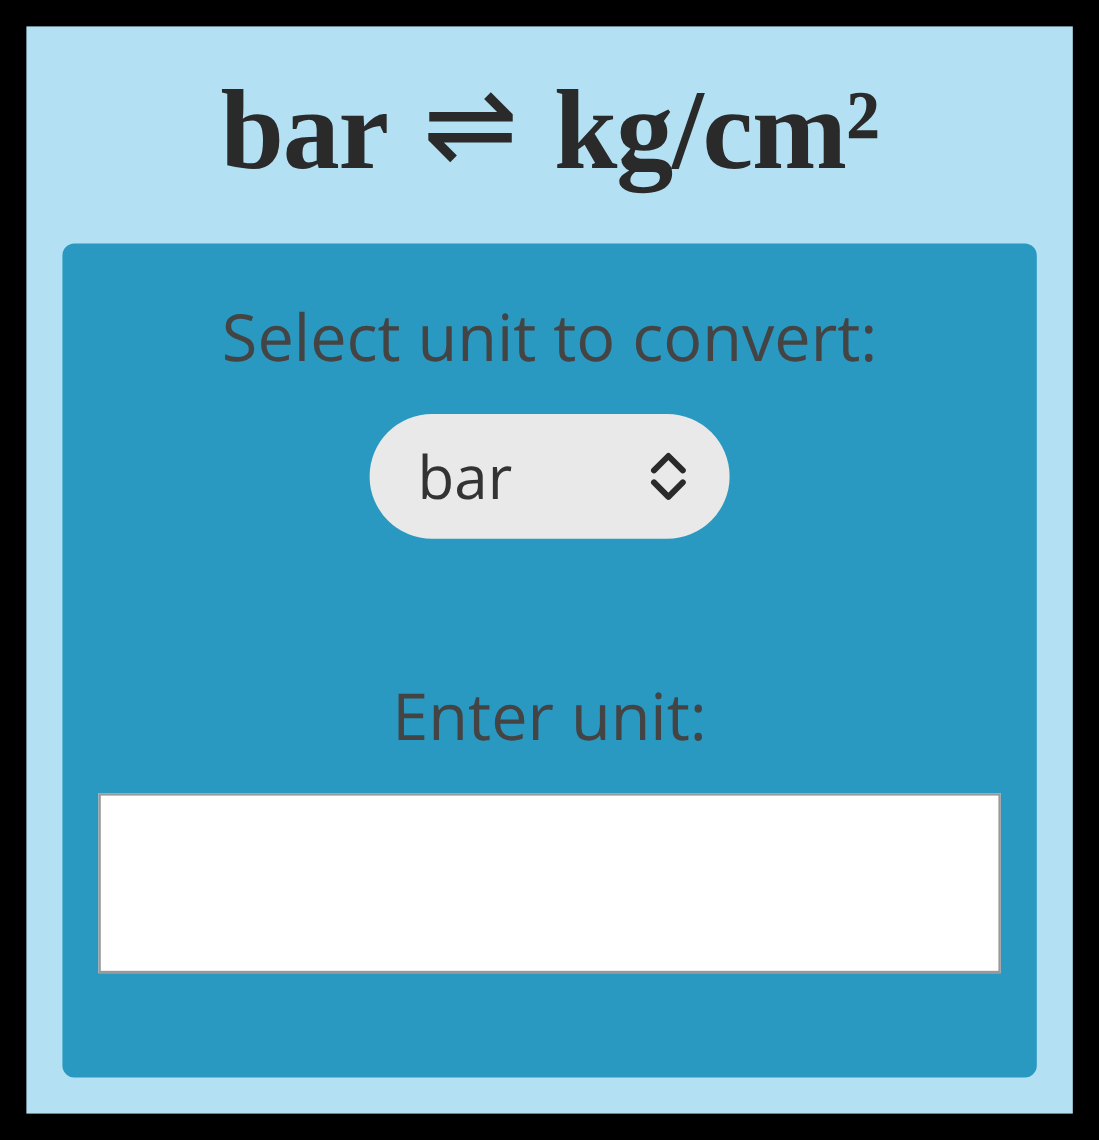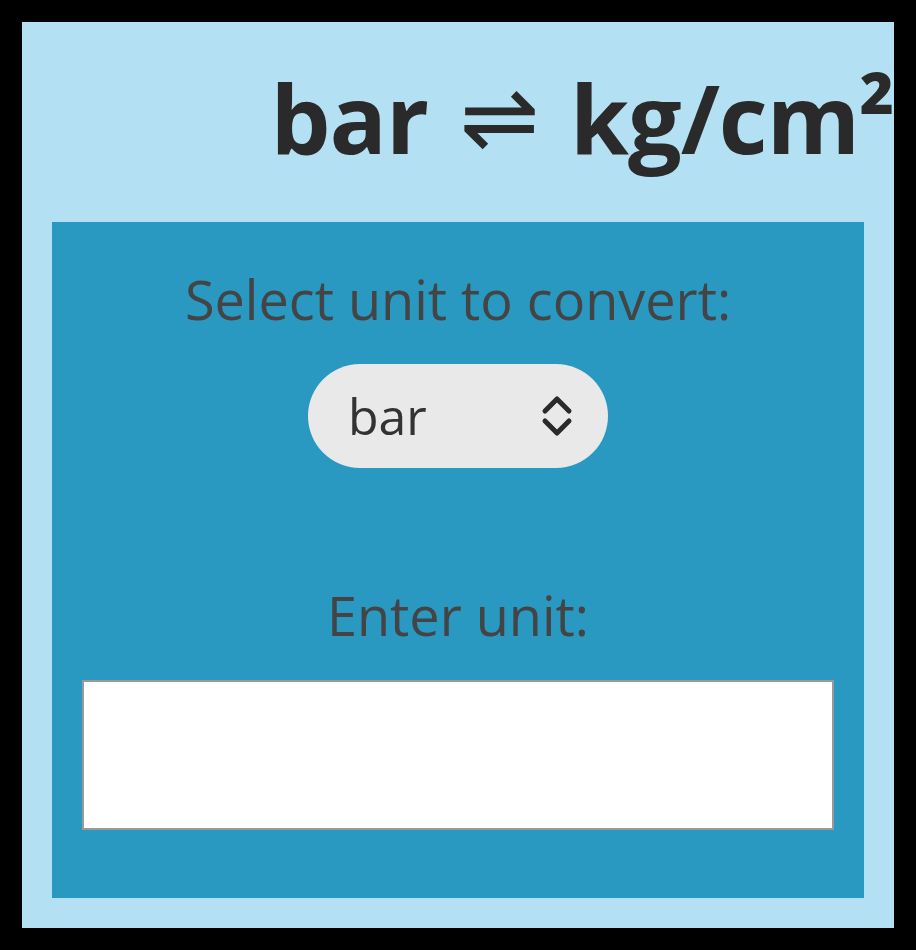--- a/index.html
+++ b/index.html
@@ -21,39 +21,41 @@
       flex: 1;
       margin: 22px;
       padding: 0;
       display: flex;
       flex-direction: column;
     }
     .title {
       font-size: 95px;
       font-weight: 700;
       color: #2a2a2a;
-      text-align: right;
+      text-align: center;
       padding: 30px 0 40px 0;
       letter-spacing: -1px;
+      font-family: Liberation Serif, serif;
     }
     .swap-arrows {
       display: inline-block;
       font-weight: 400;
       position: relative;
       top: -4px;
       margin: 0 8px;
     }
     .panel {
       background: #2999c2;
       margin: 0 30px 30px 30px;
       flex: 1;
       padding: 40px 30px 50px 30px;
       display: flex;
       flex-direction: column;
       align-items: center;
+      border-radius: 10px;
     }
     .label {
       font-size: 54px;
       color: #444;
       text-align: center;
       margin-bottom: 28px;
     }
     .select-wrap {
       position: relative;
       display: inline-block;

